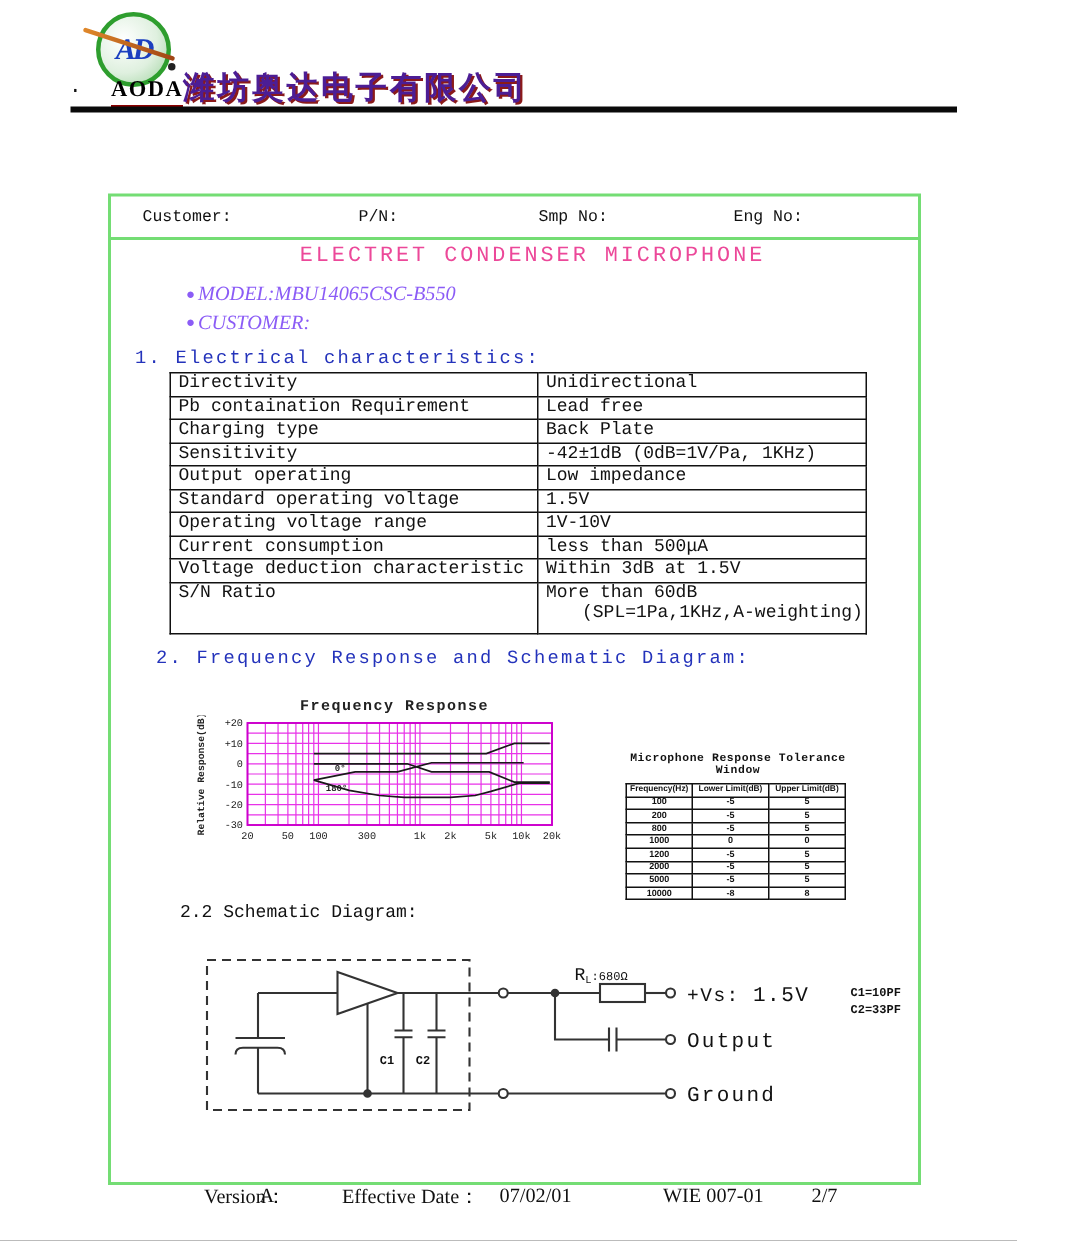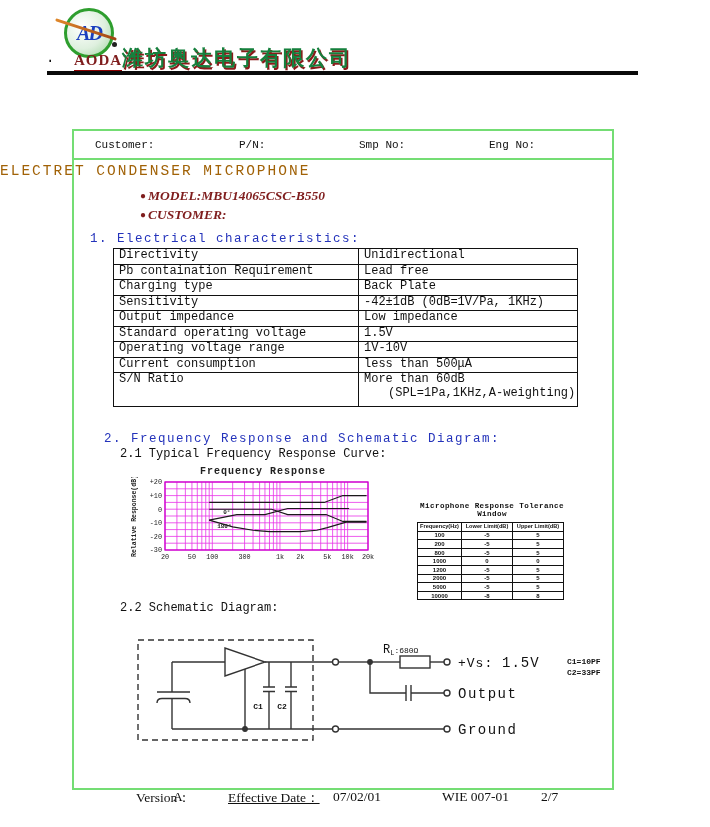--- a/index.html
+++ b/index.html
@@ -10,33 +10,33 @@
   .logo-globe{position:absolute;left:4px;top:2px;width:44px;height:44px;border-radius:50%;
       border:3px solid #2e9e2e;background:radial-gradient(circle at 35% 35%,#ffffff 0%,#dff0df 55%,#9fd39f 100%);
       display:flex;align-items:center;justify-content:center;}
   .logo-monogram{font-family:"Liberation Serif",serif;font-style:italic;font-weight:bold;
       font-size:20px;color:#1b3fbf;letter-spacing:-2px;}
   .logo-swoosh{position:absolute;left:-6px;top:22px;width:64px;height:3px;background:linear-gradient(90deg,#e0882a,#a04414);
       transform:rotate(18deg);border-radius:2px;}
   .logo-swoosh-dot{position:absolute;left:52px;top:36px;width:5px;height:5px;background:#222;border-radius:50%;}
   .tiny-dot{position:absolute;left:46px;top:50px;font-size:14px;color:#111;}
   .brand{position:absolute;left:74px;top:52px;font-family:"Liberation Serif",serif;font-weight:bold;
-      font-size:15px;color:#7f1d1d;letter-spacing:1px;border-bottom:2px solid #8b0000;padding-bottom:1px;}
-  .company-cn{position:absolute;left:122px;top:44px;font-size:21px;font-weight:bold;color:#15803d;
+      font-size:15px;color:#000000;letter-spacing:1px;border-bottom:2px solid #8b0000;padding-bottom:1px;}
+  .company-cn{position:absolute;left:122px;top:44px;font-size:21px;font-weight:bold;color:#4c1d95;
       letter-spacing:2px;text-shadow:1.5px 1.5px 0 #8b1a1a;font-family:"DejaVu Sans",sans-serif;}
   .top-rule{position:absolute;left:47px;top:71px;width:591px;height:4px;background:#0a0a0a;}
   
   .green-box{position:absolute;left:72px;top:129px;width:538px;height:657px;border:2px solid #74dd74;}
   .info-row{position:absolute;left:0;top:0;width:100%;height:27px;border-bottom:2px solid #74dd74;}
   .info-row span{position:absolute;top:8px;font-size:11px;}
   .info-customer{left:21px;} .info-pn{left:165px;} .info-smp{left:285px;} .info-eng{left:415px;}
-  .doc-title{position:absolute;left:0;top:163px;width:710px;text-align:left;font-size:14.5px;
-      letter-spacing:2px;color:#a16207;}
-  .bullet-line{position:absolute;left:140px;font-family:"Liberation Serif",serif;font-weight:bold;
-      font-style:italic;font-size:13.5px;color:#7f1d1d;}
+  .doc-title{position:absolute;left:0;top:163px;width:710px;text-align:center;font-size:14.5px;
+      letter-spacing:2px;color:#ec4899;}
+  .bullet-line{position:absolute;left:124px;font-family:"Liberation Serif",serif;font-weight:normal;
+      font-style:italic;font-size:13.5px;color:#8b5cf6;}
   .bullet-line .b{font-style:normal;font-size:10px;vertical-align:1px;margin-right:2px;}
   .model-line{top:188px;} .customer-line{top:207px;}
   .h-blue{position:absolute;color:#2433bb;font-size:12.5px;letter-spacing:1.5px;white-space:nowrap;}
   .h1{left:90px;top:232px;} .h2{left:104px;top:432px;}
   .h-sub{position:absolute;font-size:12px;color:#111;white-space:nowrap;}
   .sub21{left:120px;top:447px;} .sub22{left:120px;top:601px;}
   
   table.elec{position:absolute;left:113px;top:248px;width:465px;border-collapse:collapse;
       border:1.5px solid #111;table-layout:fixed;}
   table.elec td{border:1px solid #111;font-size:12px;font-family:"Liberation Mono",monospace;
@@ -55,21 +55,21 @@
   table.tol th,table.tol td{border:1px solid #111;font-size:6px;font-weight:bold;text-align:center;
       height:7.6px;padding:0;line-height:1;}
   table.tol th{font-size:5.6px;}
   table.tol col.c1{width:44px;} table.tol col.c2{width:51px;} table.tol col.c3{width:51px;}
   
   .schem{position:absolute;left:130px;top:628px;}
   
   .footer{position:absolute;left:0;top:789px;width:710px;font-family:"Liberation Serif",serif;
       font-size:13.5px;color:#111;}
   .footer span{position:absolute;top:0;white-space:nowrap;}
-  .f-vl{left:106px;margin-left:30px;} .f-v{left:173px;} .f-dl{left:228px;text-decoration:underline;} .f-d{left:333px;} .f-no{left:442px;} .f-pg{left:541px;}
+  .f-vl{left:106px;margin-left:30px;} .f-v{left:173px;} .f-dl{left:228px;} .f-d{left:333px;} .f-no{left:442px;} .f-pg{left:541px;}
 </style>
 </head>
 <body>
 
 <div class="page">
 
   <div class="logo">
     <div class="logo-globe">
       <span class="logo-monogram">AD</span>
     </div>
@@ -109,44 +109,47 @@
         </tr>
         <tr>
           <td>Charging type</td>
           <td>Back Plate</td>
         </tr>
         <tr>
           <td>Sensitivity</td>
           <td>-42±1dB (0dB=1V/Pa, 1KHz)</td>
         </tr>
         <tr>
-          <td>Output impedance</td>
+          <td>Output operating</td>
           <td>Low impedance</td>
         </tr>
         <tr>
           <td>Standard operating voltage</td>
           <td>1.5V</td>
         </tr>
         <tr>
           <td>Operating voltage range</td>
           <td>1V-10V</td>
         </tr>
         <tr>
           <td>Current consumption</td>
           <td>less than 500μA</td>
         </tr>
         <tr>
+          <td>Voltage deduction characteristic</td>
+          <td>Within 3dB at 1.5V</td>
+        </tr>
+        <tr>
           <td>S/N Ratio</td>
           <td>More than 60dB<div class="sn-note">(SPL=1Pa,1KHz,A-weighting)</div></td>
         </tr>
       </tbody>
     </table>
 
   <div class="h-blue h2">2. Frequency Response and Schematic Diagram:</div>
-  <div class="h-sub sub21">2.1  Typical Frequency Response Curve:</div>
 
   <div class="chart-wrap">
     <div class="chart-title">Frequency Response</div>
     <svg id="freq-chart" width="272" height="94" viewBox="0 0 272 94">
         <line x1="38" y1="5" x2="38" y2="73" stroke="#e832e8" stroke-width="0.8"></line>
         <line x1="49.915508529434426" y1="5" x2="49.915508529434426" y2="73" stroke="#e832e8" stroke-width="0.8"></line>
         <line x1="58.36969637326273" y1="5" x2="58.36969637326273" y2="73" stroke="#e832e8" stroke-width="0.8"></line>
         <line x1="64.9272739201412" y1="5" x2="64.9272739201412" y2="73" stroke="#e832e8" stroke-width="0.8"></line>
         <line x1="70.28520490269716" y1="5" x2="70.28520490269716" y2="73" stroke="#e832e8" stroke-width="0.8"></line>
         <line x1="74.81527100103531" y1="5" x2="74.81527100103531" y2="73" stroke="#e832e8" stroke-width="0.8"></line>

